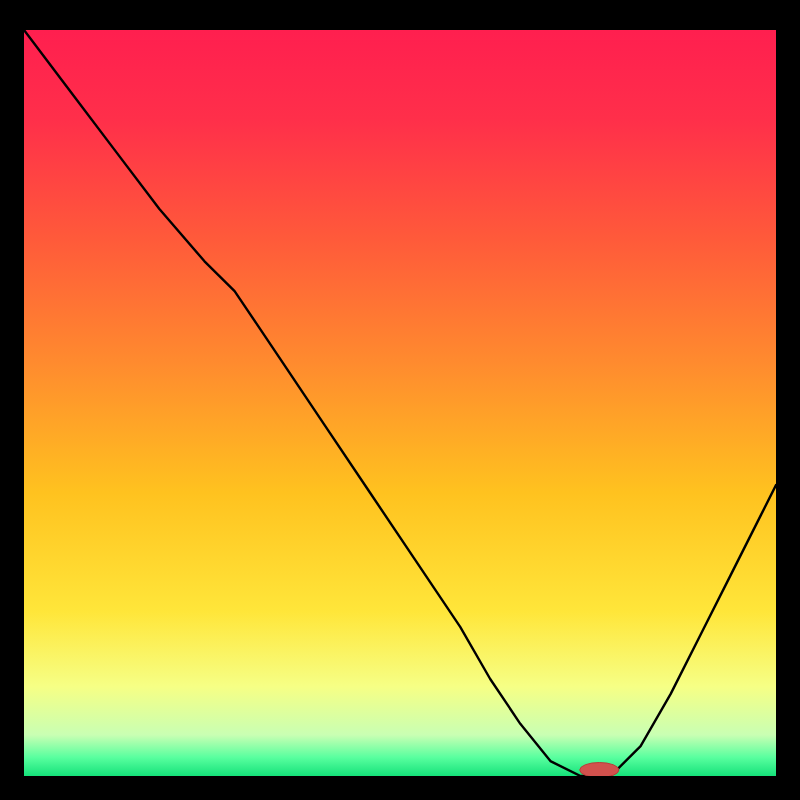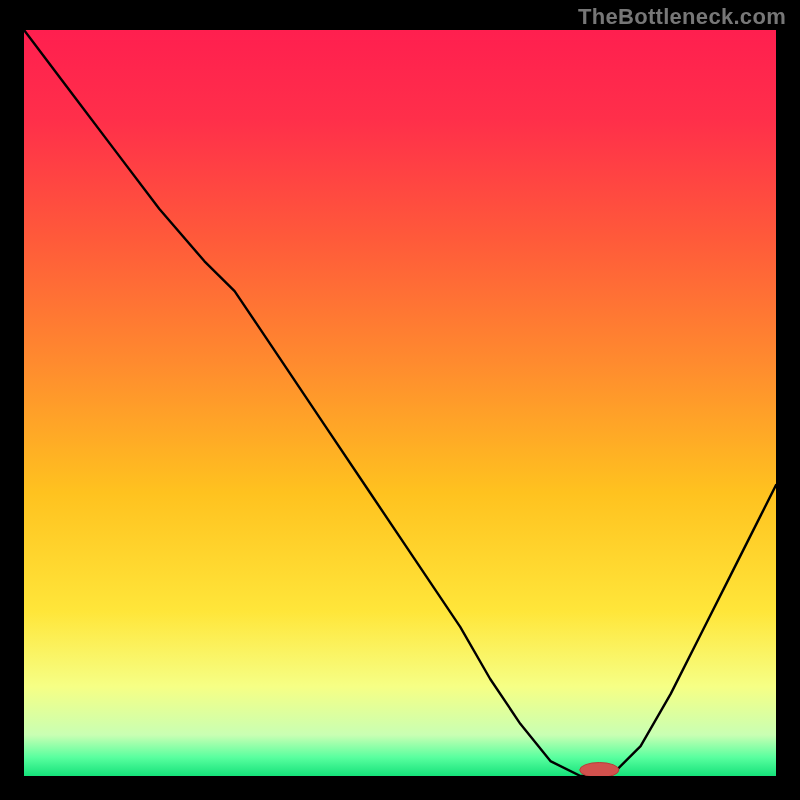--- a/index.html
+++ b/index.html
@@ -37,21 +37,20 @@
   .plot svg {
     display: block;
     width: 100%;
     height: 100%;
   }
 </style>
 </head>
 <body>
 
 <div class="frame">
-  <div class="watermark">TheBottleneck.com</div>
 
   <div class="plot">
     <svg id="chart-svg" viewBox="0 0 752 746" preserveAspectRatio="none">
       <defs>
         <linearGradient id="bg-grad" x1="0" y1="0" x2="0" y2="1">
             <stop offset="0.00%" stop-color="#ff1f4f"></stop>
             <stop offset="12.00%" stop-color="#ff2f4a"></stop>
             <stop offset="28.00%" stop-color="#ff5a3a"></stop>
             <stop offset="45.00%" stop-color="#ff8c2e"></stop>
             <stop offset="62.00%" stop-color="#ffc21f"></stop>

